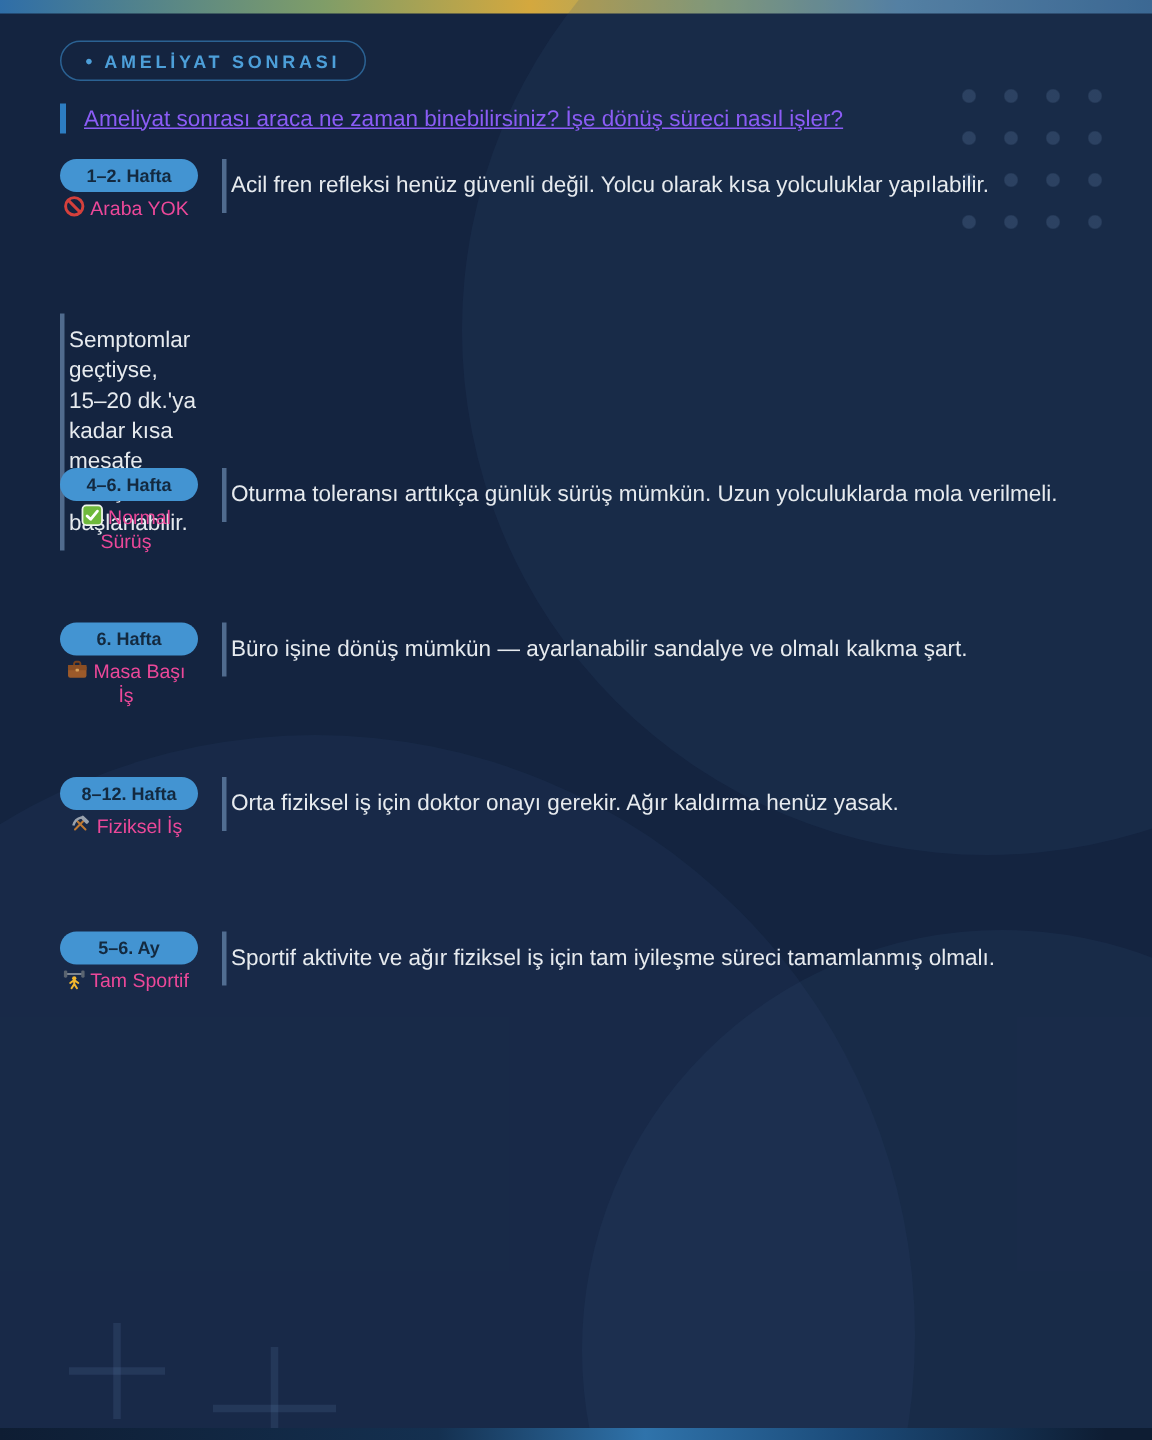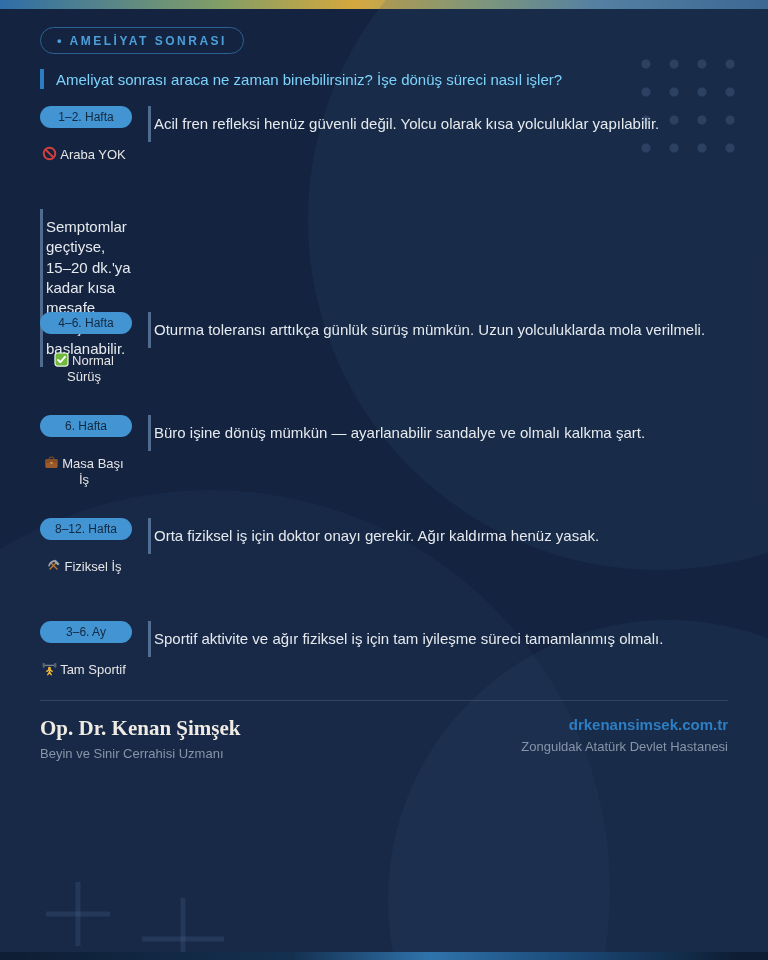--- a/index.html
+++ b/index.html
@@ -55,39 +55,39 @@
     font-weight:bold;
     font-size:43px;line-height:1.33;
     color:#f1eee7;
     width:460px;
     letter-spacing:0.5px;
   }
 
   .subtitle{
     display:flex;align-items:center;gap:12px;
     margin-top:15px;
-    color:#7dd3fc;font-size:15px;
+    color:#8b5cf6;font-size:15px;text-decoration:underline;
   }
   .subtitle .bar{width:4px;height:20px;background:#2d7dc2;flex:0 0 auto;}
 
   .timeline{margin-top:17px;}
   .trow{
     display:grid;grid-template-columns:92px 1fr;column-gap:16px;
     height:103px;align-items:start;
   }
   .trow.last{height:auto;}
   .pill{
     display:block;min-width:64px;text-align:center;
     background:#4394d2;color:#13293f;
-    font-size:12px;font-weight:normal;
+    font-size:12px;font-weight:bold;
     border-radius:11px;padding:4px 8px;
   }
   .mini{
-    margin-top:18px;text-align:center;width:88px;
-    font-size:13px;line-height:1.2;color:#e5e5e5;
+    margin-top:2px;text-align:center;width:88px;
+    font-size:13px;line-height:1.2;color:#ec4899;
   }
   .mini-icon{display:inline-block;width:15px;height:15px;vertical-align:-2px;margin-right:3px;}
   .mini-icon svg{width:15px;height:15px;display:block;}
   .desc{
     border-left:3px solid rgba(120,155,195,0.60);
     padding:8px 0 8px 3px;
     font-size:15px;color:#e6eaee;line-height:1.35;
     margin-top:0;
   }
 
@@ -183,41 +183,31 @@
                   <path d="M4.2 5.6 Q10 1.8 15.8 5.6 L14.6 7.4 Q10 4.6 5.4 7.4 Z" fill="#9aa2ad"></path>
                 </g>
               </svg></span><span>Fiziksel İş</span>
         </div>
       </div>
       <div class="desc">Orta fiziksel iş için doktor onayı gerekir. Ağır kaldırma henüz yasak.</div>
     </div>
 
     <div class="trow last">
       <div>
-        <span class="pill">3–6. Ay</span>
+        <span class="pill">5–6. Ay</span>
         <div class="mini">
           <span class="mini-icon"><svg viewBox="0 0 20 20">
                 <rect x="0.8" y="2.6" width="3" height="6.4" rx="1.2" fill="#5a6470"></rect>
                 <rect x="16.2" y="2.6" width="3" height="6.4" rx="1.2" fill="#5a6470"></rect>
                 <rect x="3.4" y="4.9" width="13.2" height="1.8" rx="0.9" fill="#7b8591"></rect>
                 <circle cx="10" cy="9.6" r="1.9" fill="#f2b72e"></circle>
                 <path d="M10 11.2 L6.4 13.8 M10 11.2 L13.6 13.8 M10 11.2 V14.6 M10 14.6 L7.6 18.4 M10 14.6 L12.4 18.4" stroke="#f2b72e" stroke-width="1.8" stroke-linecap="round" fill="none"></path>
               </svg></span><span>Tam Sportif</span>
         </div>
       </div>
       <div class="desc">Sportif aktivite ve ağır fiziksel iş için tam iyileşme süreci tamamlanmış olmalı.</div>
     </div>
 
   </div>
 
-  <div class="footer">
-    <div>
-      <div class="doc-name">Op. Dr. Kenan Şimşek</div>
-      <div class="doc-title">Beyin ve Sinir Cerrahisi Uzmanı</div>
-    </div>
-    <div class="f-right">
-      <a class="site" href="#">drkenansimsek.com.tr</a>
-      <div class="hospital">Zonguldak Atatürk Devlet Hastanesi</div>
-    </div>
-  </div>
 </div>
 
 <div class="bottombar"></div>
 
 </body></html>

